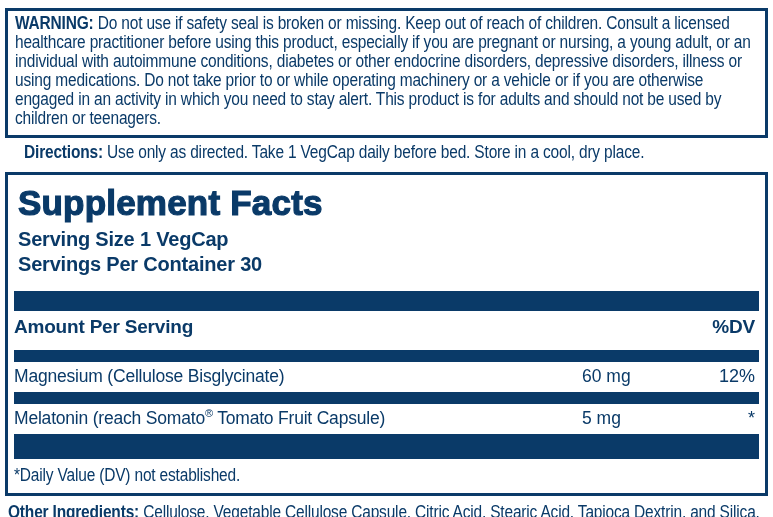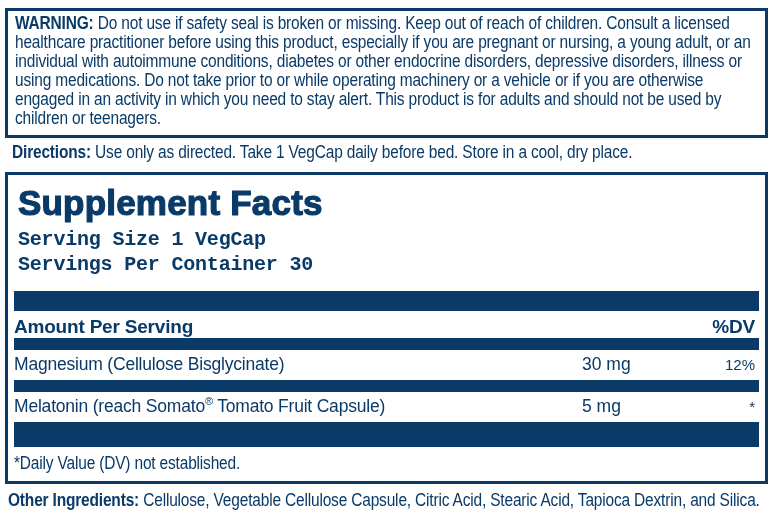--- a/index.html
+++ b/index.html
@@ -30,21 +30,21 @@
 
   .warning-box {
     margin: 8px 5px 0 5px;
     border: 3px solid var(--navy);
     height: 130px;
     padding: 3px 6px 4px 7px;
     overflow: hidden;
   }
 
   .directions-wrap {
-    margin: 5px 5px 5px 12px;
+    margin: 5px 5px 5px 24px;
     height: 24px;
     overflow: hidden;
   }
 
   .facts-panel {
     margin: 0 5px;
     border: 3px solid var(--navy);
     padding: 2px 6px 5px 6px;
   }
 
@@ -57,38 +57,37 @@
     -webkit-text-stroke: 1.2px var(--navy);
     white-space: nowrap;
   }
 
   .serving-line {
     margin: 0 0 0 4px;
     font-size: 20px;
     line-height: 25px;
     font-weight: bold;
     letter-spacing: -0.2px;
-    font-family: Liberation Mono, monospace;
   }
 
   .bar { background: var(--navy); width: 100%; }
   .bar-thick    { height: 20px; margin-top: 14px; }
   .bar-med      { height: 12px; }
   .bar-thickest { height: 25px; }
 
   .frow {
     display: flex;
     align-items: center;
     padding: 4px 0 5px 0;
   }
   .frow .cell-name   { flex: 1 1 auto; font-size: 17.5px; letter-spacing: -0.2px; }
   .frow .cell-amount { flex: 0 0 85px; font-size: 17.5px; text-align: left; white-space: nowrap; }
-  .frow .cell-dv     { flex: 0 0 92px; font-size: 15px; text-align: right; padding-right: 4px; white-space: nowrap; }
+  .frow .cell-dv     { flex: 0 0 92px; font-size: 18px; text-align: right; padding-right: 4px; white-space: nowrap; }
 
-  .header-row { padding: 5px 0 0 0; }
+  .header-row { padding: 5px 0 12px 0; }
   .header-row .cell-name, .header-row .cell-dv {
     font-weight: bold;
     font-size: 19px;
     letter-spacing: -0.2px;
   }
 
   .reg-mark {
     font-size: 11px;
     vertical-align: super;
     line-height: 0;
@@ -124,21 +123,21 @@
 
     <div class="frow header-row">
       <span class="cell-name">Amount Per Serving</span>
       <span class="cell-dv">%DV</span>
     </div>
 
     <div class="bar bar-med"></div>
 
     <div class="frow">
       <span class="cell-name">Magnesium (Cellulose Bisglycinate)</span>
-      <span class="cell-amount">30 mg</span>
+      <span class="cell-amount">60 mg</span>
       <span class="cell-dv">12%</span>
     </div>
 
     <div class="bar bar-med"></div>
 
     <div class="frow">
       <span class="cell-name"><span>Melatonin (reach Somato</span><span class="reg-mark">®</span><span> Tomato Fruit Capsule)</span></span>
       <span class="cell-amount">5 mg</span>
       <span class="cell-dv">*</span>
     </div>

